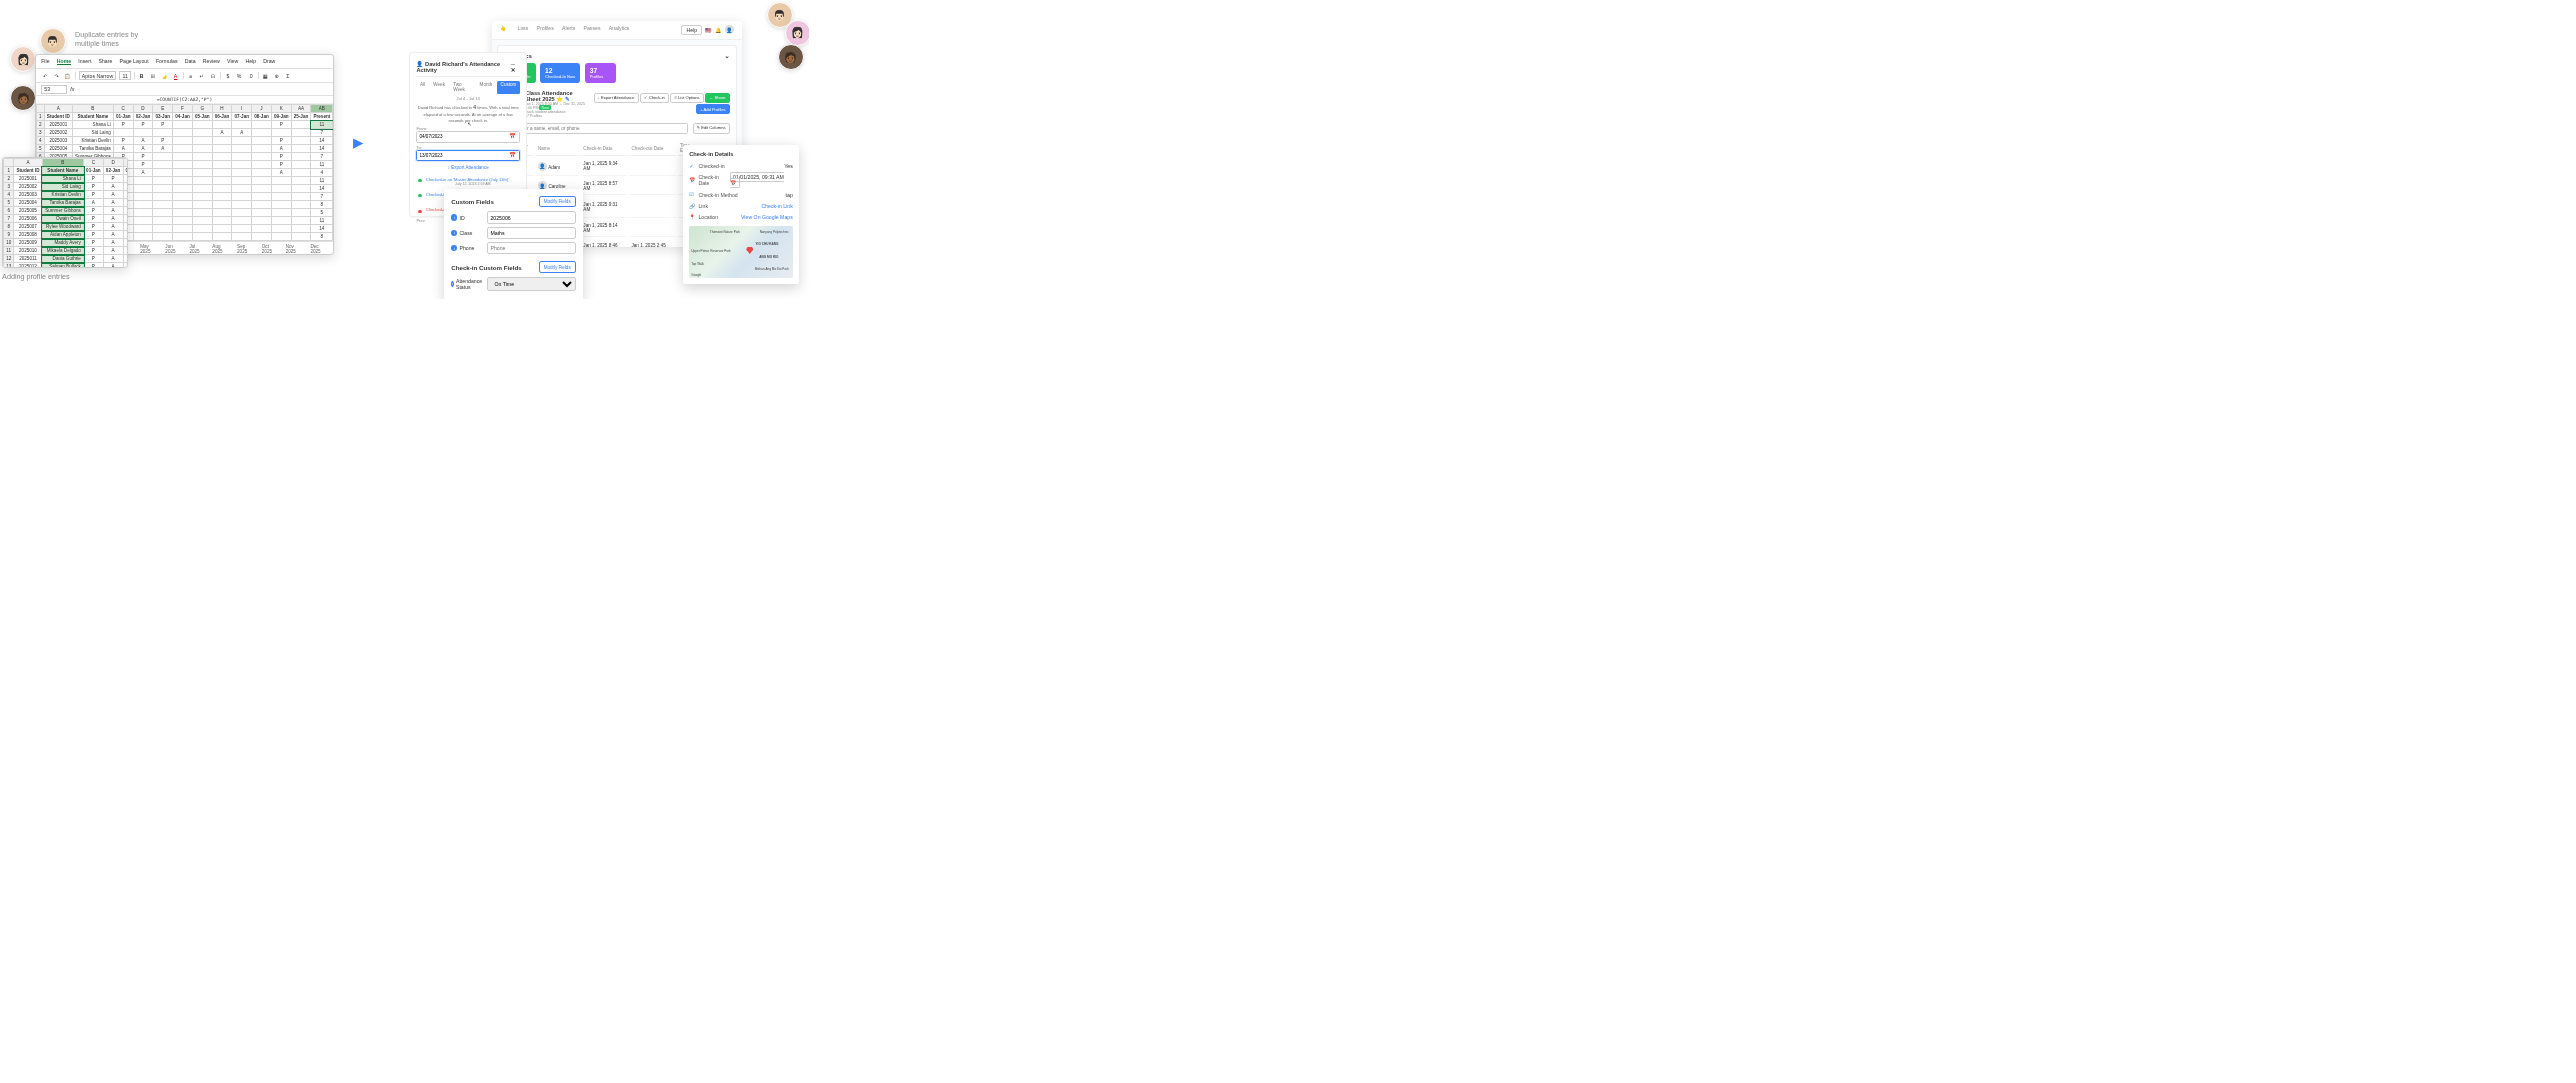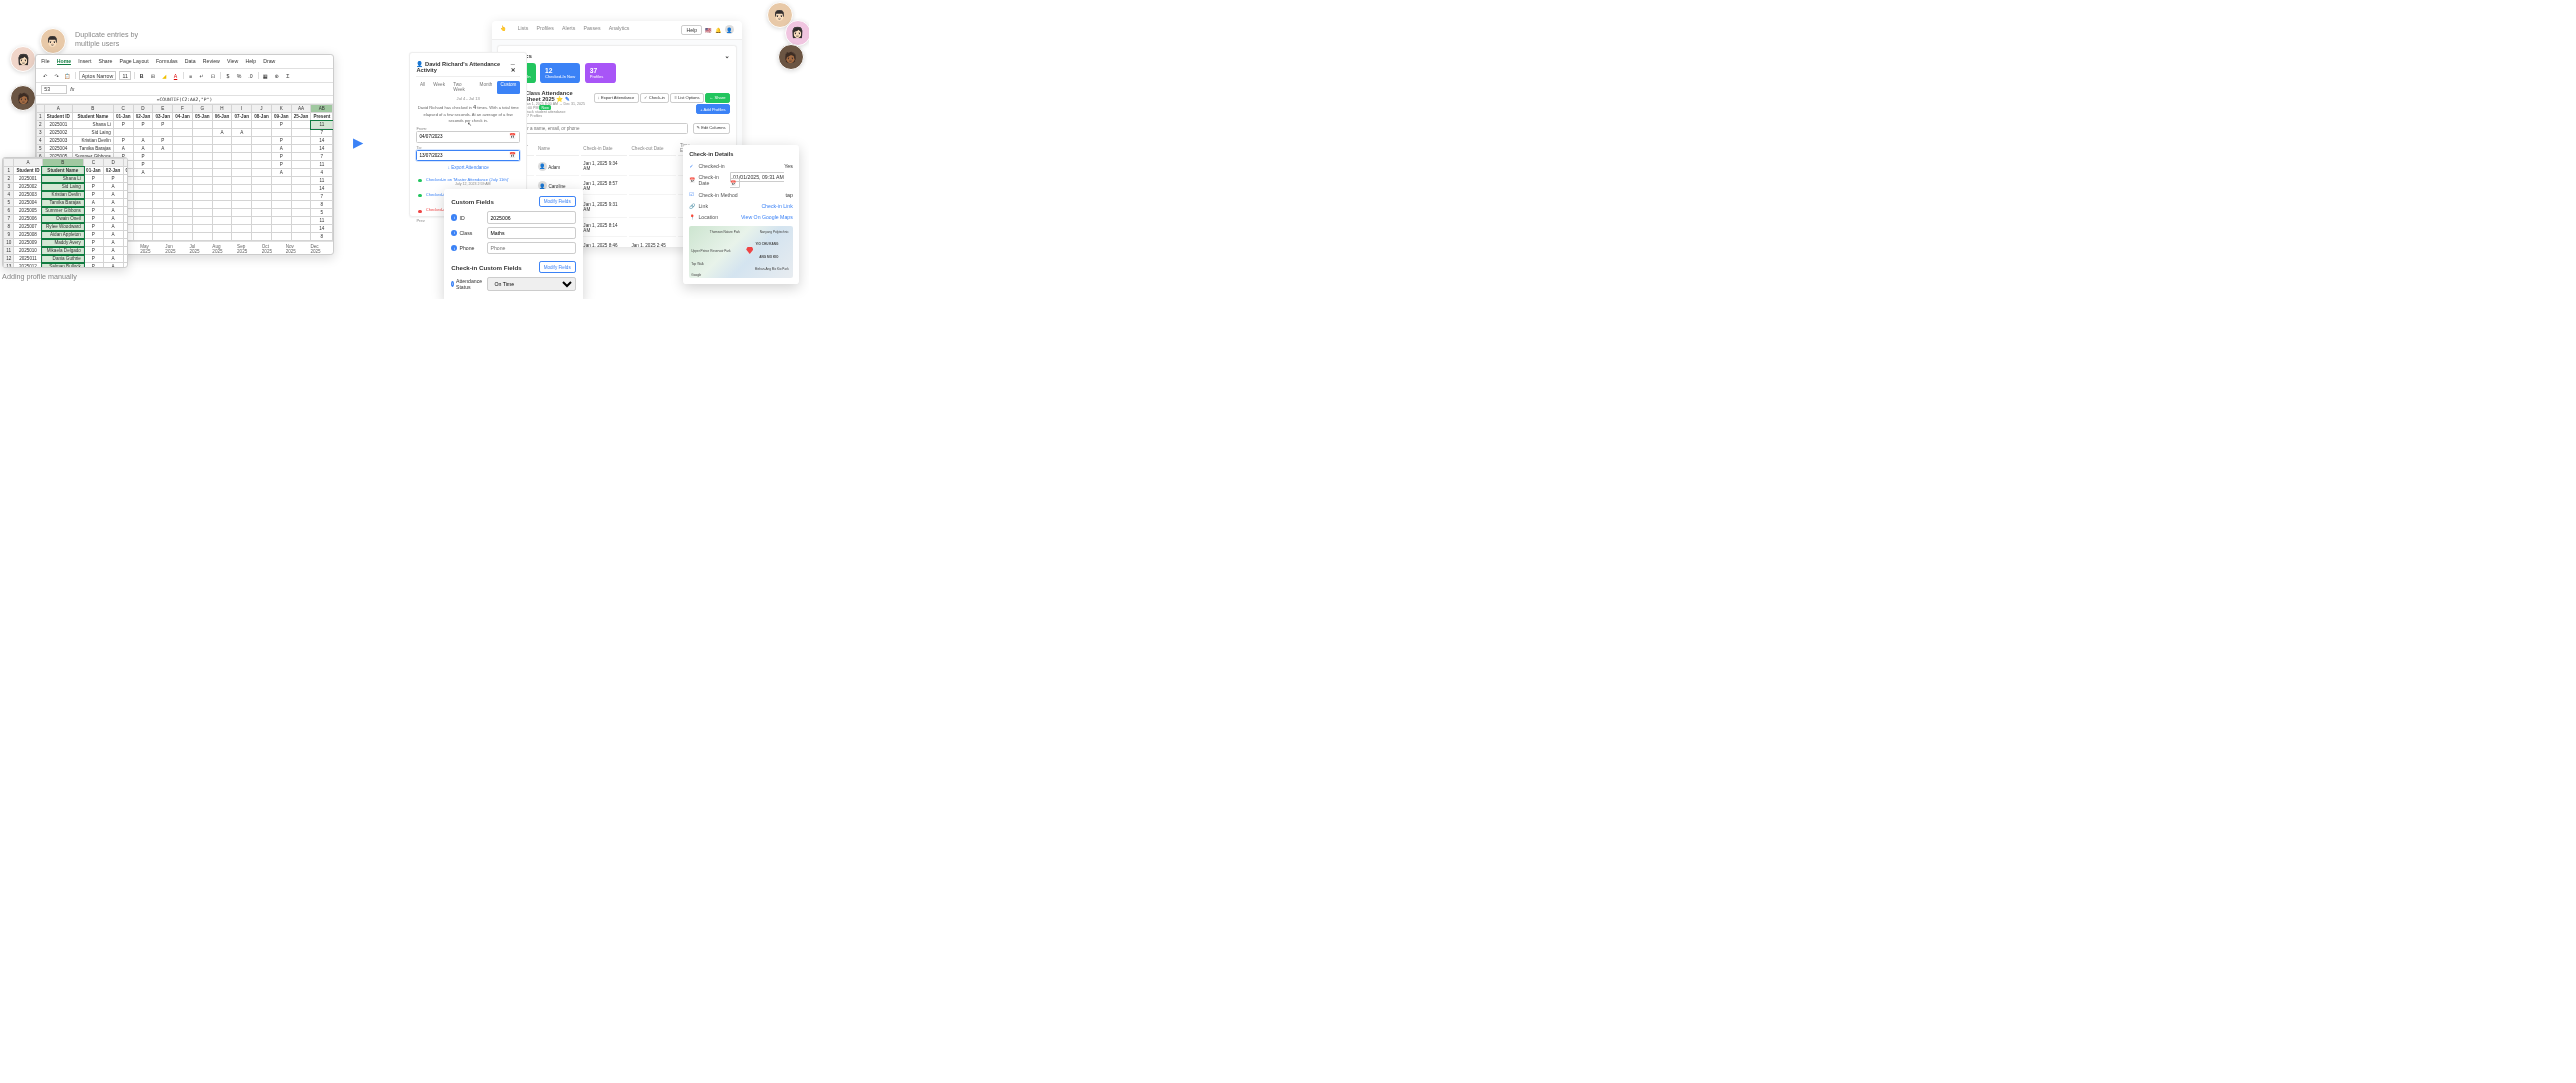--- a/index.html
+++ b/index.html
@@ -98,23 +98,23 @@
 .arrow { position: absolute; font-size: 13.4px; color: #3b82f6; }
 </style>
 </head>
 <body>
 
 <div class="avatar av-lg" style="left:40px; top:28px; background:#e8c9a8;">👨🏻</div>
 <div class="avatar av-lg" style="left:10.3px; top:46px; background:#f0d5c9;">👩🏻</div>
 <div class="avatar av-lg" style="left:10.3px; top:85px; background:#6b5543;">🧑🏾</div>
 
 <div class="label" style="left:75px; top:30px; white-space:pre;">Duplicate entries by
-multiple users</div>
+multiple times</div>
 <div class="label" style="left:224px; top:82px; font-size:8.8px; color:#333;">Multiple formulas</div>
-<div class="label" style="left:2.1px; top:272px;">Adding profile manually</div>
+<div class="label" style="left:2.1px; top:272px;">Adding profile entries</div>
 
 <div class="spread-win" style="left:35px; top:54px; width:299px; height:201px;">
   <div class="ribbon">
     <span>File</span>
     <span class="active">Home</span>
     <span>Insert</span>
     <span>Share</span>
     <span>Page Layout</span>
     <span>Formulas</span>
     <span>Data</span>

